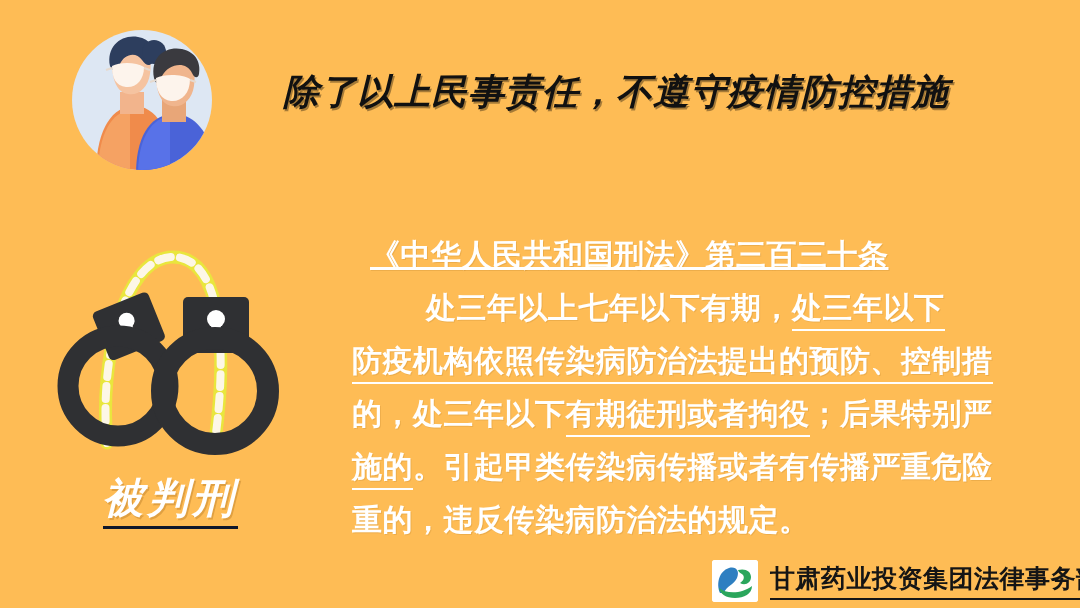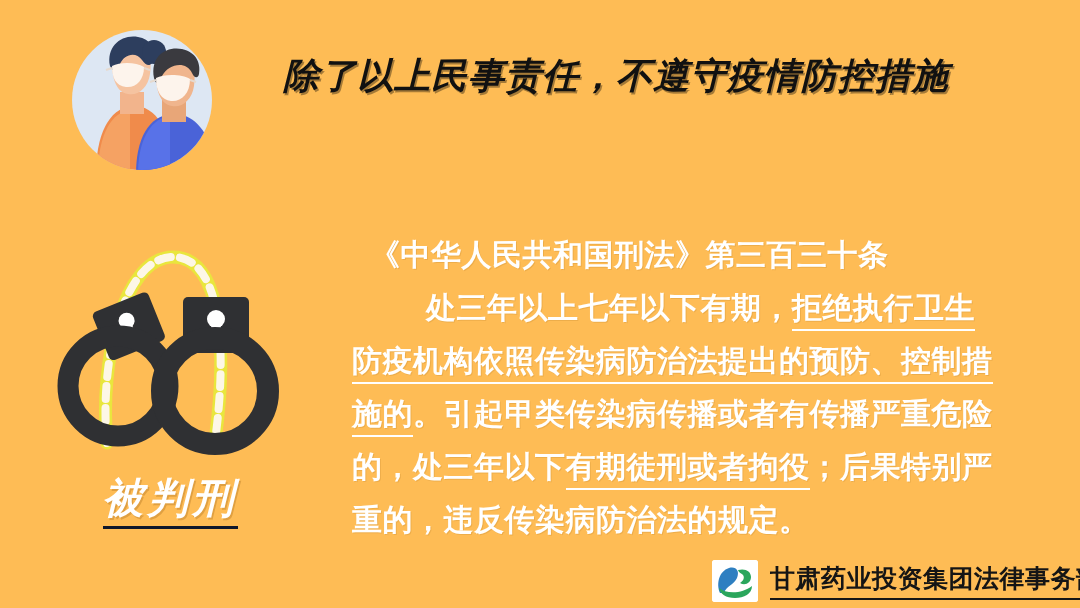--- a/index.html
+++ b/index.html
@@ -25,21 +25,21 @@
     left: 68px;
     top: 26px;
     width: 148px;
     height: 148px;
   }
 
   
   #heading {
     position: absolute;
     left: 283px;
-    top: 44px;
+    top: 60px;
     width: 700px;
   }
   .heading-line {
     font-weight: 700;
     font-style: italic;
     font-size: 36px;
     line-height: 64px;
     color: #111111;
     letter-spacing: 1px;
     white-space: nowrap;
@@ -88,21 +88,21 @@
   }
   .law-line {
     font-size: 30px;
     font-weight: 700;
     line-height: 53px;
     color: #FFFFFF;
     white-space: nowrap;
     letter-spacing: 0.5px;
     text-shadow: 1px 1px 0 rgba(200,140,50,0.30);
   }
-  .law-line.indent-title { padding-left: 18px; }
+  .law-line.indent-title { padding-left: 18px; text-decoration: underline; }
   .law-line.indent-first { padding-left: 74px; }
   .u {
     border-bottom: 2.5px solid #FFFFFF;
     padding-bottom: 5px;
   }
 
   
   #footer {
     position: absolute;
     left: 712px;
@@ -204,33 +204,33 @@
     </div>
   </div>
 
   <div id="law-body">
 
     <div class="law-line indent-title">
       <span>《中华人民共和国刑法》第三百三十条</span>
     </div>
 
     <div class="law-line indent-first">
-      <span>处三年以上七年以下有期，</span><span class="u">拒绝执行卫生</span>
+      <span>处三年以上七年以下有期，</span><span class="u">处三年以下</span>
     </div>
 
     <div class="law-line">
       <span class="u">防疫机构依照传染病防治法提出的预防、控制措</span>
     </div>
 
     <div class="law-line">
+      <span>的，处三年以下</span><span class="u">有期徒刑或者拘役</span><span>；后果特别严</span>
+    </div>
+
+    <div class="law-line">
       <span class="u">施的</span><span>。引起甲类传染病传播或者有传播严重危险</span>
-    </div>
-
-    <div class="law-line">
-      <span>的，处三年以下</span><span class="u">有期徒刑或者拘役</span><span>；后果特别严</span>
     </div>
 
     <div class="law-line">
       <span>重的，违反传染病防治法的规定。</span>
     </div>
 
   </div>
 
   <div id="footer">
     <span id="footer-logo">

